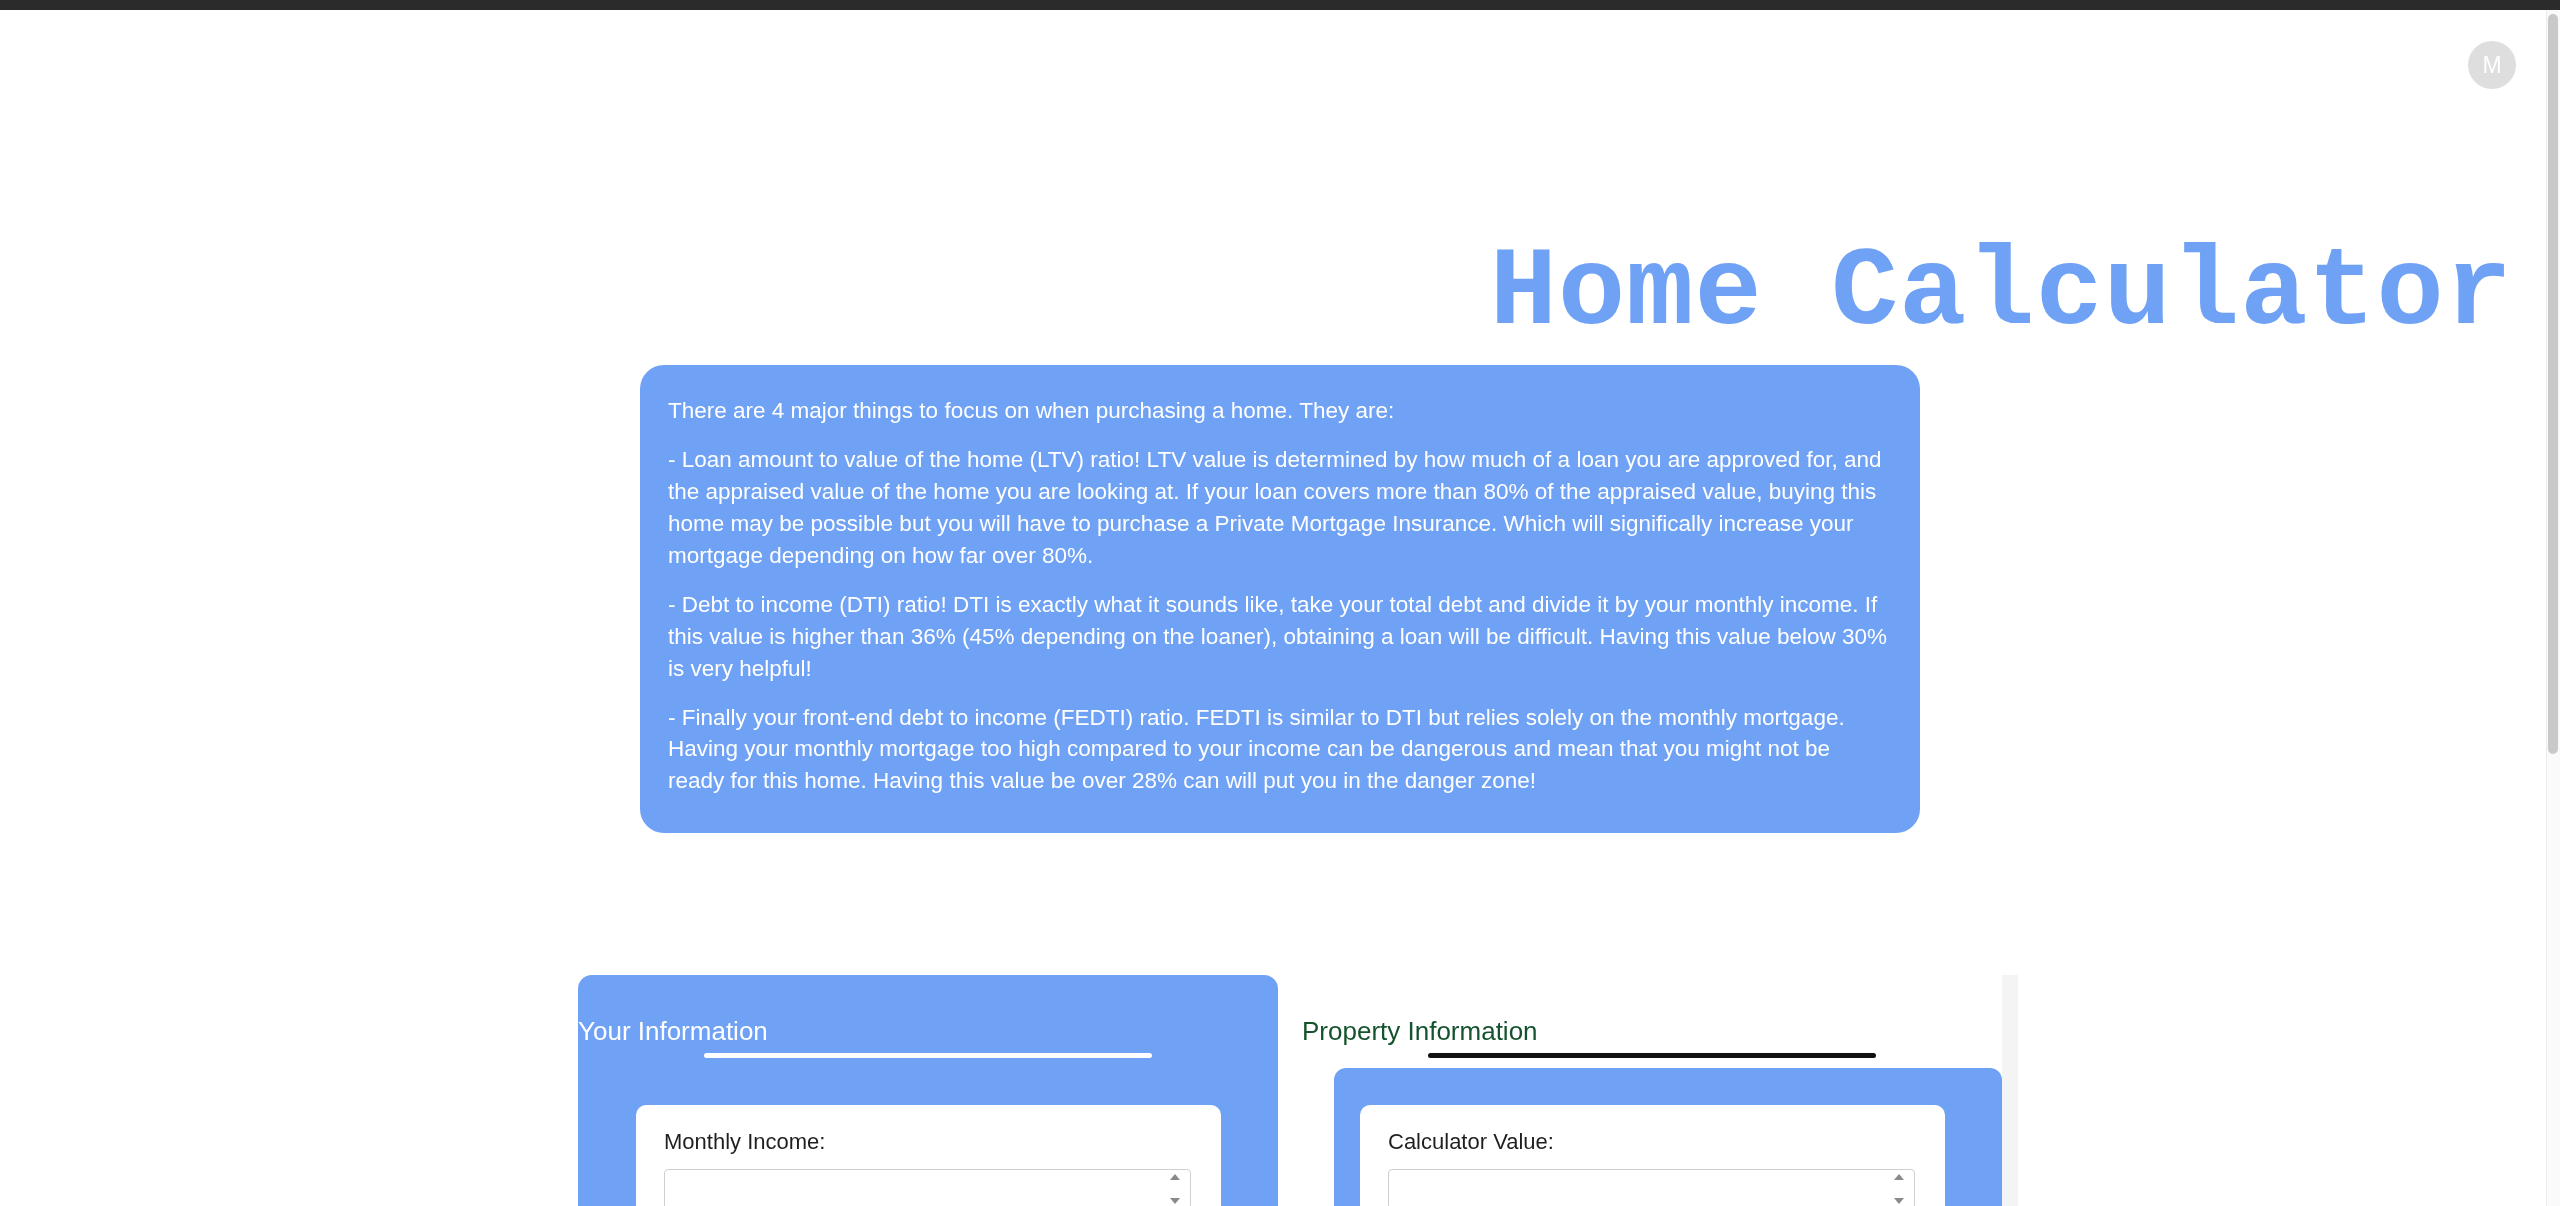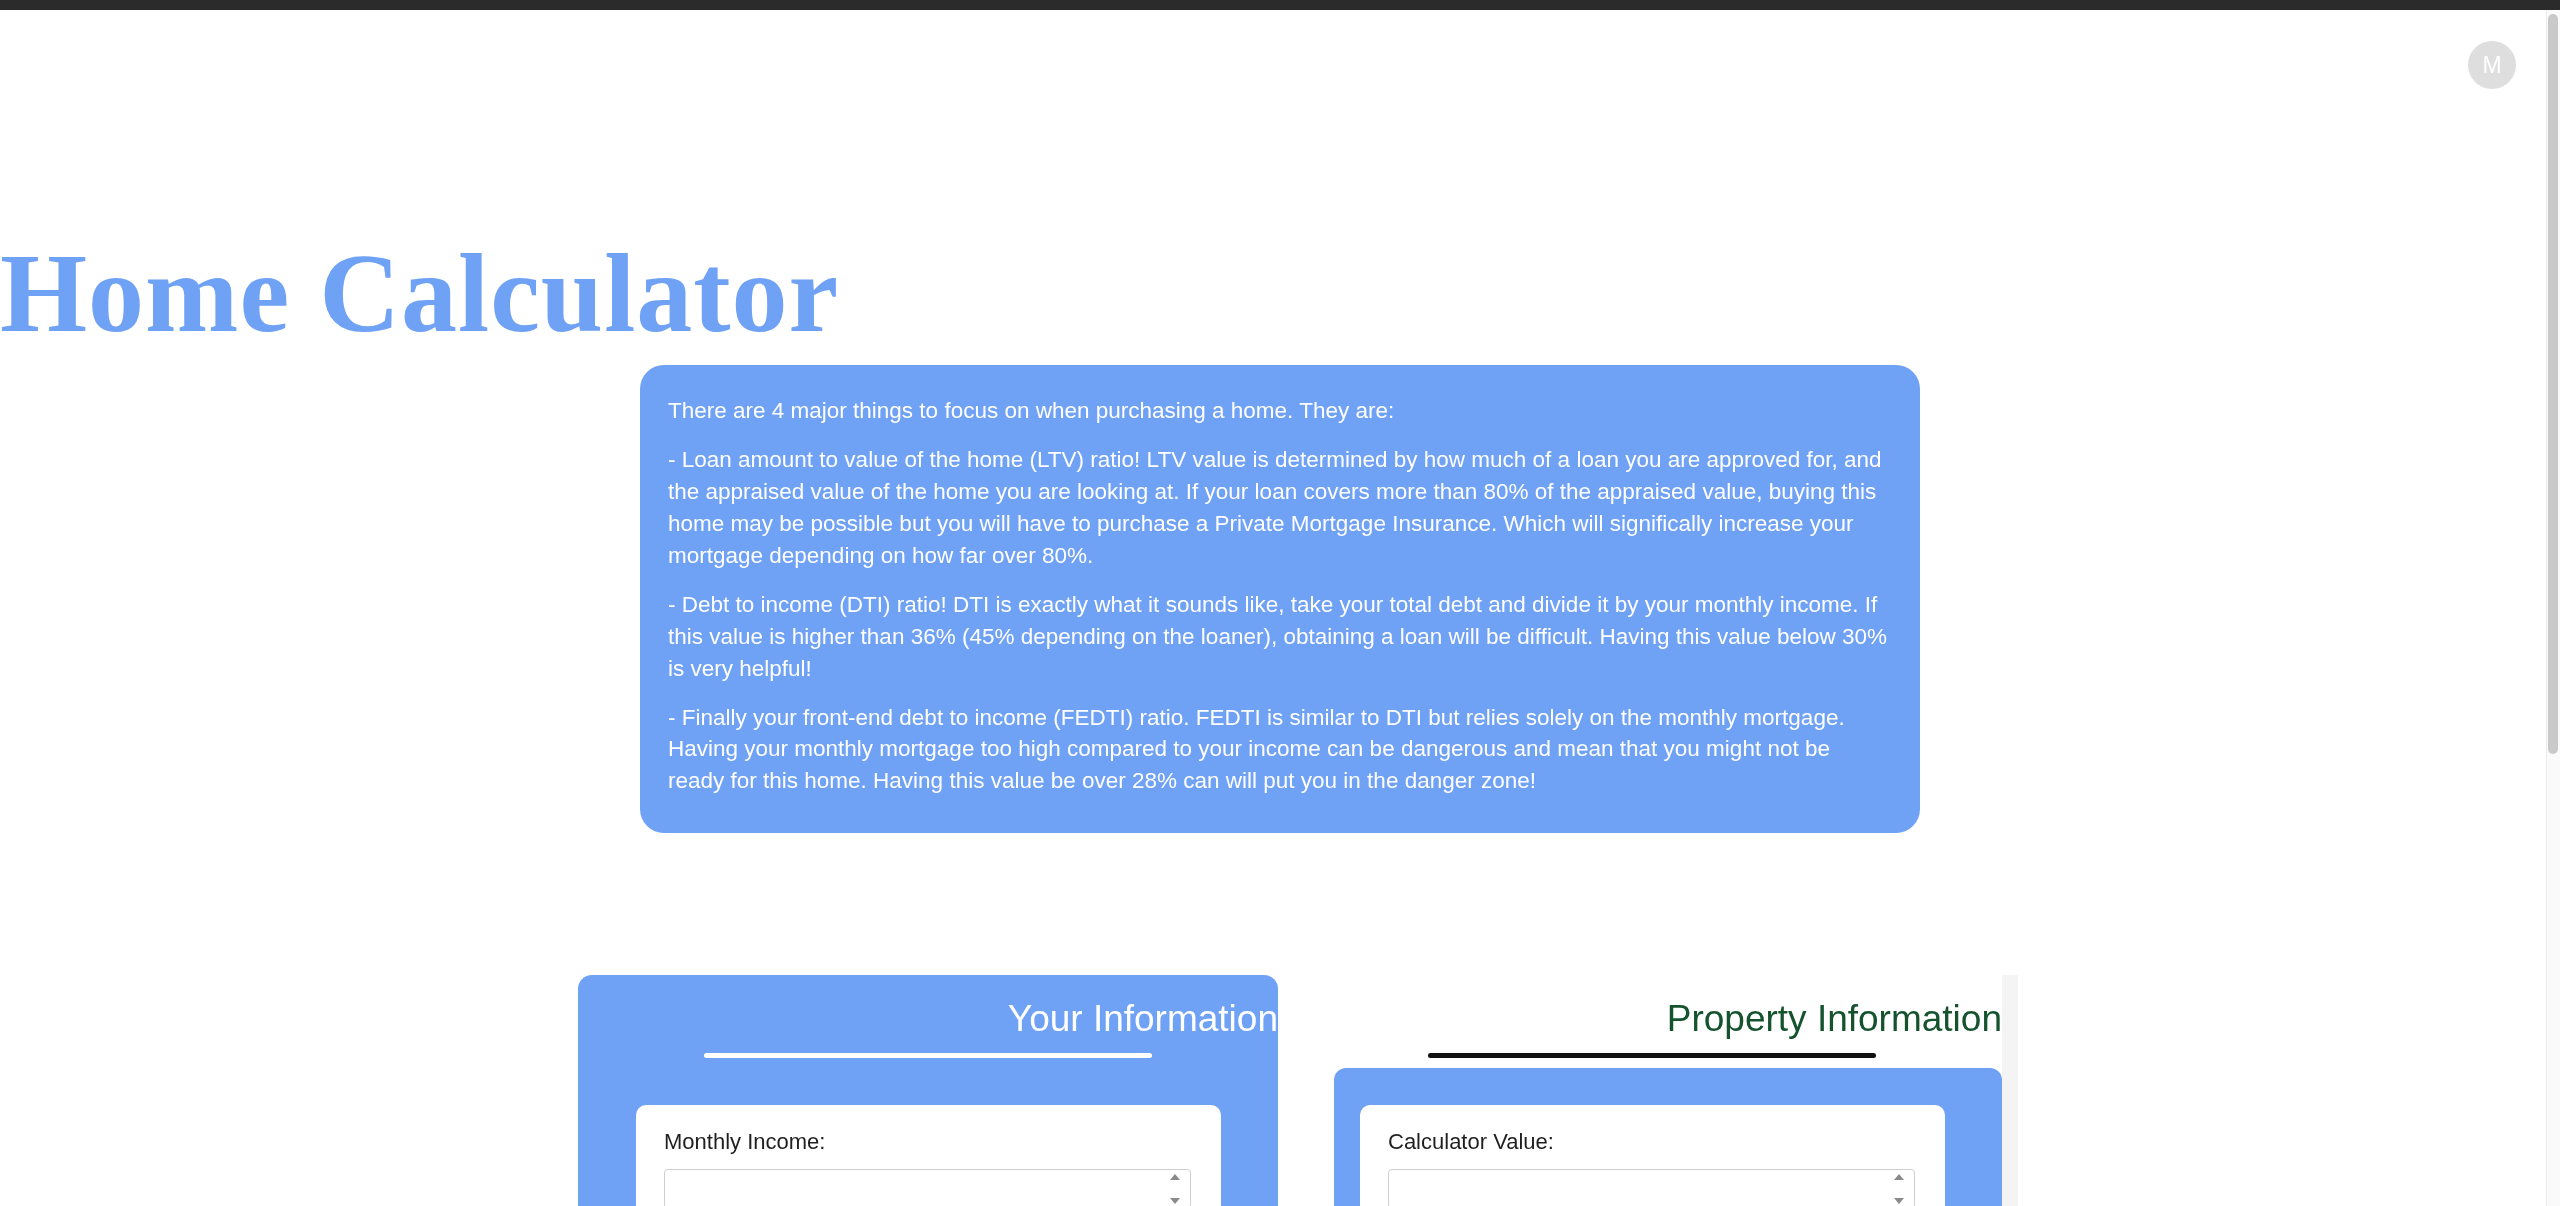--- a/index.html
+++ b/index.html
@@ -67,27 +67,27 @@
     align-items: center;
     justify-content: center;
     font-family: "Liberation Sans", sans-serif;
   }
 
   .title {
     position: absolute;
     top: 150px;
     left: 0;
     width: 2513px;
-    text-align: left;
+    text-align: right;
     font-size: 112px;
     font-weight: bold;
     color: #6fa1f5;
     letter-spacing: 1px;
     line-height: 1.05;
-    font-family: Liberation Serif, serif;
+    font-family: Liberation Mono, monospace;
   }
 
   .info-card {
     position: absolute;
     top: 355px;
     left: 640px;
     width: 1280px;
     background: #6fa1f5;
     border-radius: 24px;
     padding: 30px 28px 26px 28px;
@@ -125,24 +125,24 @@
     top: 93px;
     left: 32px;
     width: 668px;
     height: 138px;
     background: #6fa1f5;
     border-radius: 12px 12px 0 0;
   }
 
   .panel-heading {
     position: absolute;
-    top: 23px;
+    top: 41px;
     width: 100%;
-    text-align: right;
-    font-size: 37px;
+    text-align: left;
+    font-size: 26px;
     color: #ffffff;
     font-family: "Liberation Sans", sans-serif;
   }
   .panel-right .panel-heading { color: #14532d; }
 
   .panel-underline {
     position: absolute;
     top: 78px;
     left: 50%;
     transform: translateX(-50%);

